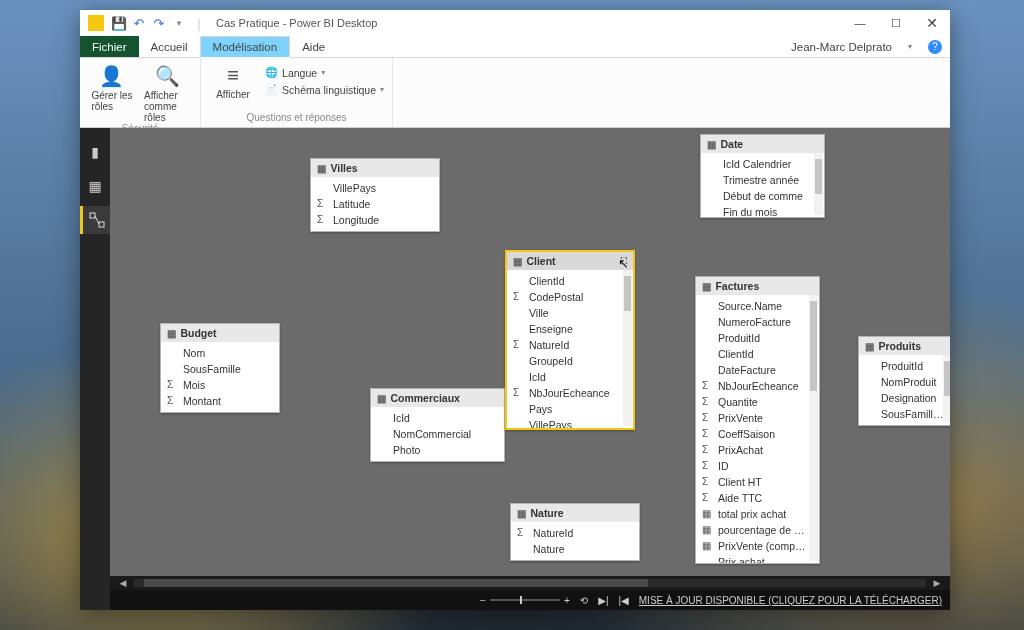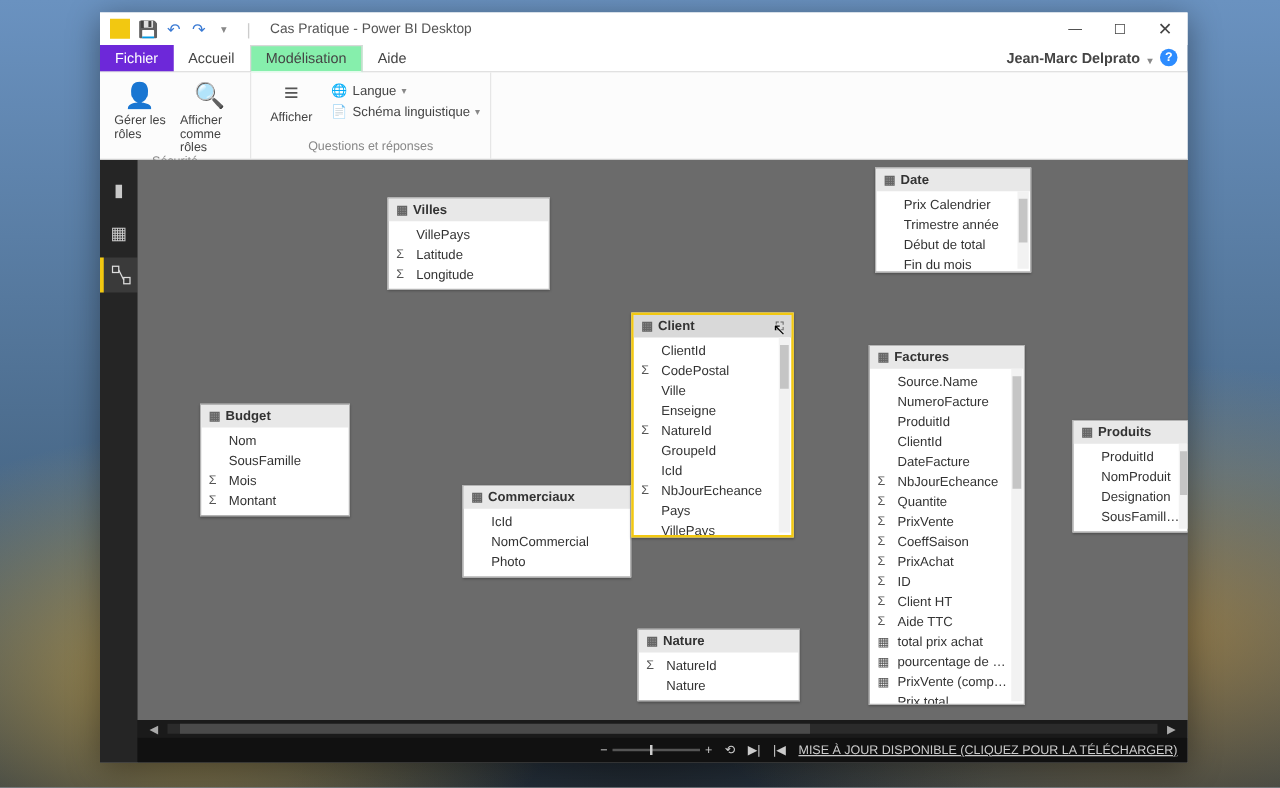--- a/index.html
+++ b/index.html
@@ -9,23 +9,23 @@
   .titlebar { height:26px; display:flex; align-items:center; font-size:11px; color:#444; background:#fff; }
   .titlebar .app-icon { width:16px; height:16px; background:#f2c811; margin: 0 6px 0 8px; display:inline-block; }
   .qat { display:flex; gap:2px; align-items:center; margin-right:8px; }
   .qat span { width:18px; display:inline-flex; justify-content:center; color:#3a7ad4; font-size:13px; }
   .titlebar .title { color:#555; }
   .winctrls { margin-left:auto; display:flex; }
   .winctrls div { width:36px; height:26px; display:flex; align-items:center; justify-content:center; color:#444; font-size:11px; }
   .winctrls div.close { font-size:14px; }
   .menubar { height:22px; display:flex; align-items:stretch; font-size:11.5px; border-bottom:1px solid #d8d8d8; }
   .menubar .tab { padding:4px 12px; color:#444; display:flex; align-items:center; }
-  .menubar .tab.file { background:#6d28d9; color:#fff; }
-  .menubar .tab.active { border:1px solid #d8d8d8; border-bottom:1px solid #fff; background:#86efac; margin-bottom:-1px; }
-  .menubar .user { margin-left:auto; padding:4px 8px; color:#444; display:flex; align-items:flex-end; gap:6px;font-weight:bold; }
+  .menubar .tab.file { background:#14532d; color:#fff; }
+  .menubar .tab.active { border:1px solid #d8d8d8; border-bottom:1px solid #fff; background:#7dd3fc; margin-bottom:-1px; }
+  .menubar .user { margin-left:auto; padding:4px 8px; color:#444; display:flex; align-items:center; gap:16px; }
   .menubar .user .help { color:#fff; background:#2d8cff; width:14px; height:14px; border-radius:50%; display:inline-flex; align-items:center; justify-content:center; font-size:10px; }
   .ribbon { height:70px; display:flex; align-items:stretch; background:#fcfcfc; border-bottom:1px solid #d0d0d0; font-size:10.5px; color:#444; }
   .ribbon-group { display:flex; flex-direction:column; padding:2px 8px; border-right:1px solid #e6e6e6; }
   .ribbon-group .body { flex:1; display:flex; gap:8px; align-items:flex-start; padding-top:4px; }
   .ribbon-btn-big { display:flex; flex-direction:column; align-items:center; gap:2px; width:48px; }
   .ribbon-btn-big .ico { font-size:20px; color:#555; }
   .ribbon-btn-big .lbl { line-height:1.1; font-size:10px; }
   .ribbon-small { display:flex; flex-direction:column; gap:4px; padding-top:2px; }
   .ribbon-small div { display:flex; align-items:center; gap:4px; }
   .ribbon-group .title { text-align:center; color:#888; font-size:10px; padding-bottom:2px; }
@@ -238,23 +238,23 @@
               <div class="fld"><span>Nature</span></div>
             </div>
         </div>
 
         <div class="tbl" style="left:590px; top:6px; width:125px;">
           <div class="hdr">
               <span class="tico">▦</span>
               <span>Date</span>
             </div>
           <div class="fields" style="max-height:64px;">
-              <div class="fld"><span>Prix Calendrier</span></div>
+              <div class="fld"><span>IcId Calendrier</span></div>
               <div class="fld"><span>Trimestre année</span></div>
-              <div class="fld"><span>Début de total</span></div>
+              <div class="fld"><span>Début de comme</span></div>
               <div class="fld"><span>Fin du mois</span></div>
             </div>
           <div class="scroll">
               <div class="th"></div>
             </div>
         </div>
 
         <div class="tbl" style="left:585px; top:148px; width:125px;">
           <div class="hdr">
               <span class="tico">▦</span>
@@ -270,21 +270,21 @@
               <div class="fld"><span class="sig">Σ</span><span>Quantite</span></div>
               <div class="fld"><span class="sig">Σ</span><span>PrixVente</span></div>
               <div class="fld"><span class="sig">Σ</span><span>CoeffSaison</span></div>
               <div class="fld"><span class="sig">Σ</span><span>PrixAchat</span></div>
               <div class="fld"><span class="sig">Σ</span><span>ID</span></div>
               <div class="fld"><span class="sig">Σ</span><span>Client HT</span></div>
               <div class="fld"><span class="sig">Σ</span><span>Aide TTC</span></div>
               <div class="fld"><span class="sig">▦</span><span>total prix achat</span></div>
               <div class="fld"><span class="sig">▦</span><span>pourcentage de mar…</span></div>
               <div class="fld"><span class="sig">▦</span><span>PrixVente (compartim…</span></div>
-              <div class="fld"><span class="sig">▦</span><span>Prix total</span></div>
+              <div class="fld"><span class="sig">▦</span><span>Prix achat</span></div>
             </div>
           <div class="scroll">
               <div class="th" style="height:90px"></div>
             </div>
         </div>
 
         <div class="tbl" style="left:748px; top:208px; width:96px;">
           <div class="hdr">
               <span class="tico">▦</span>
               <span>Produits</span>

